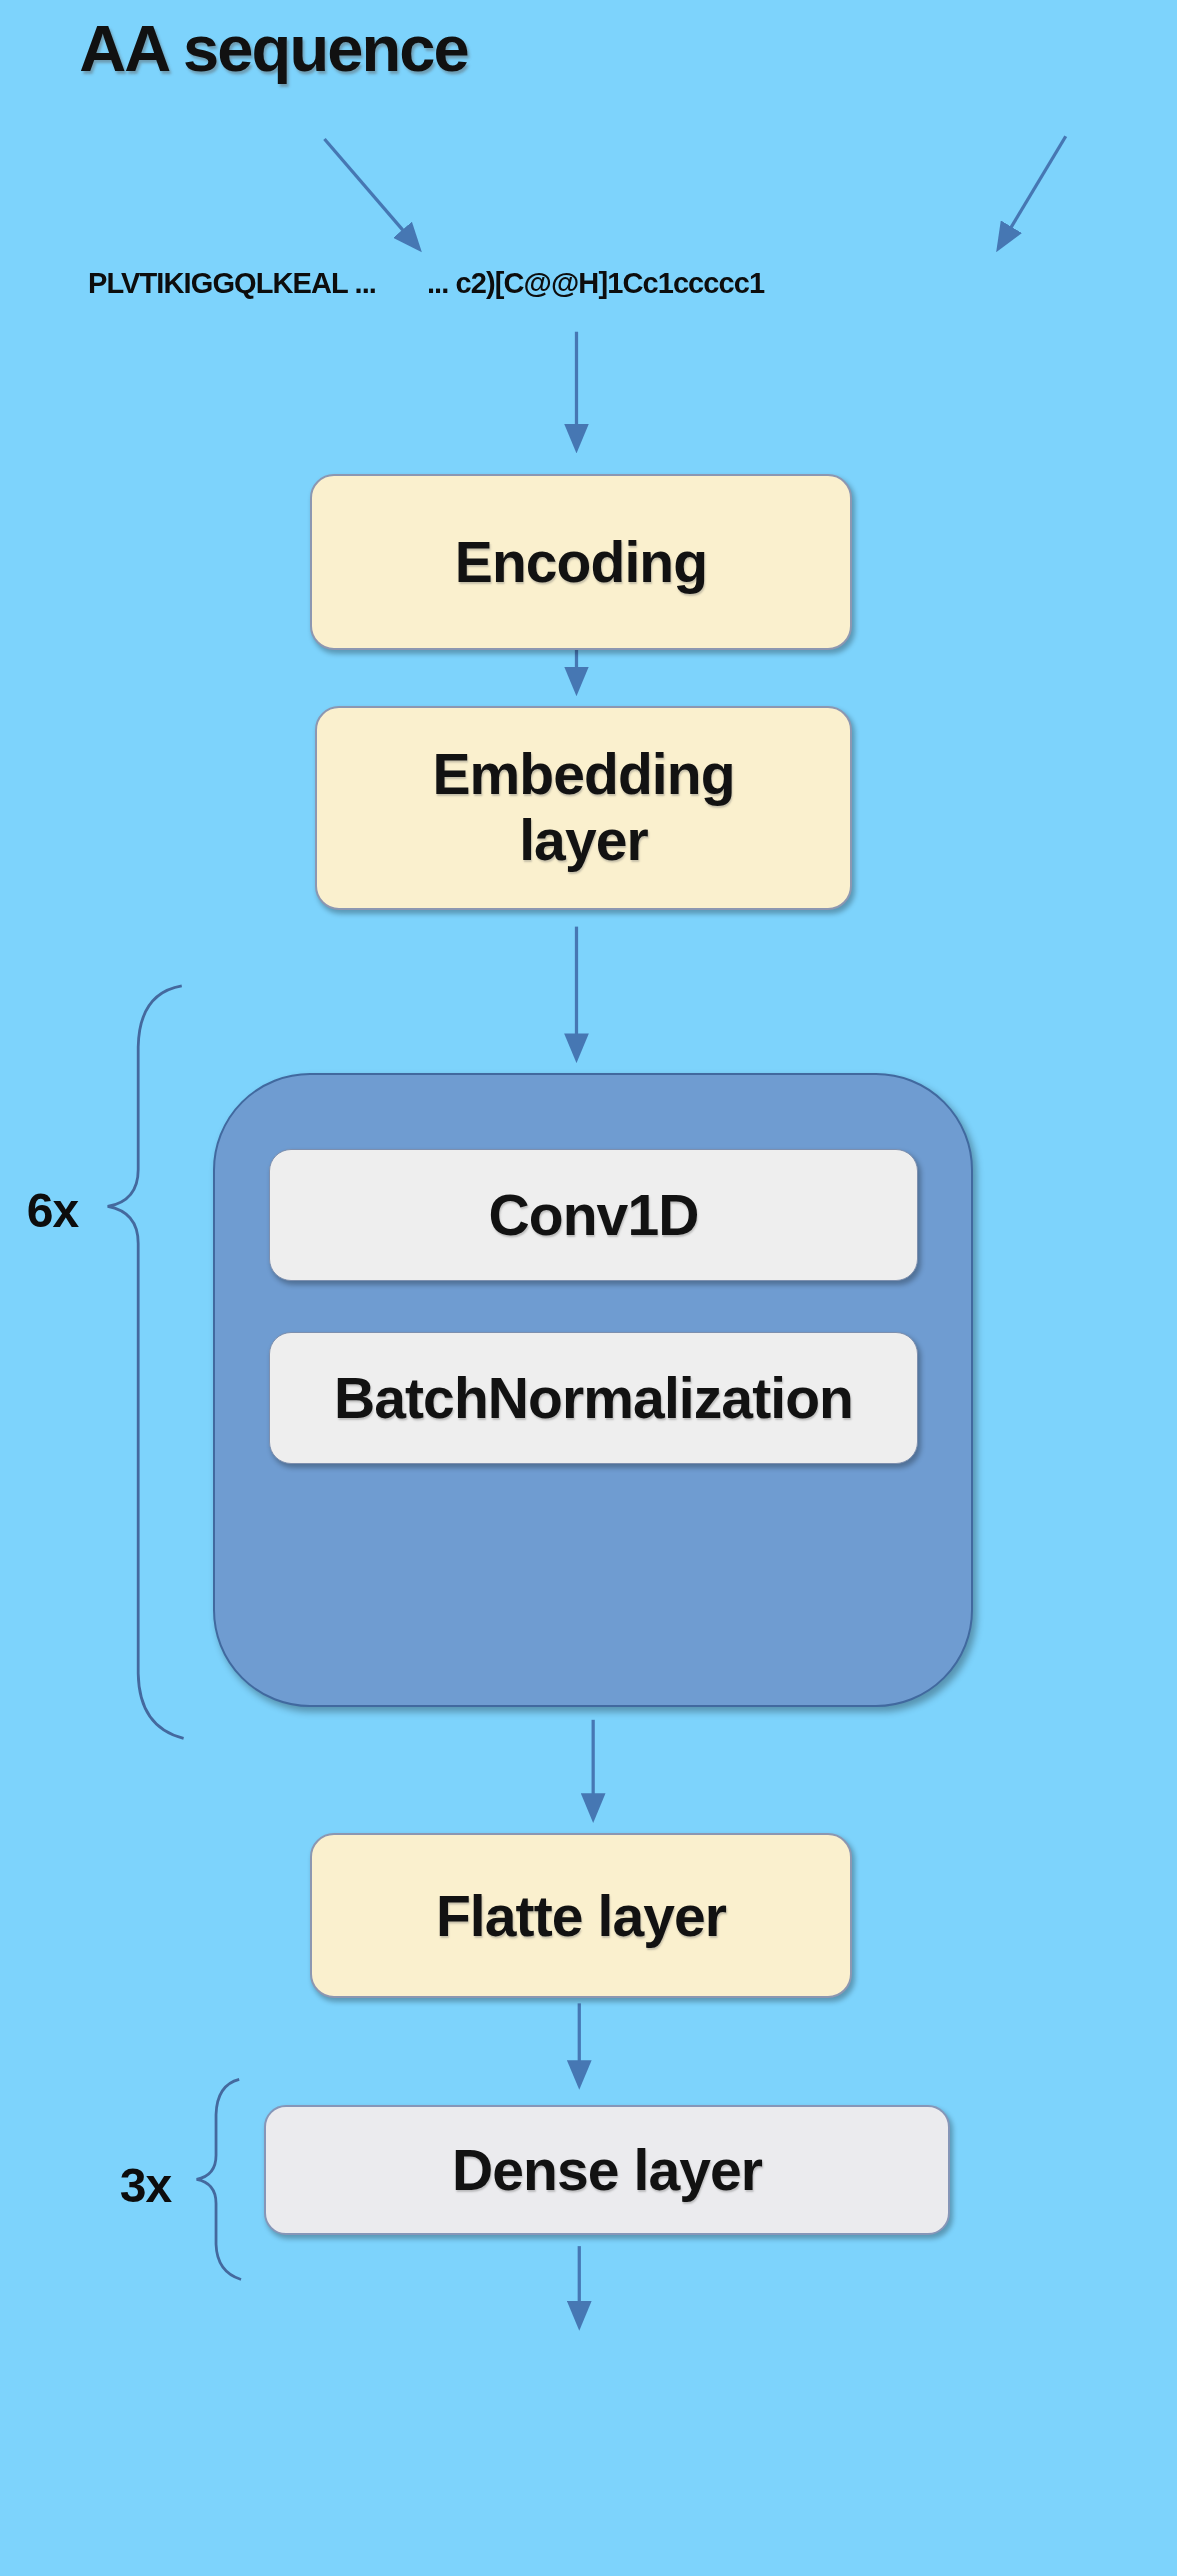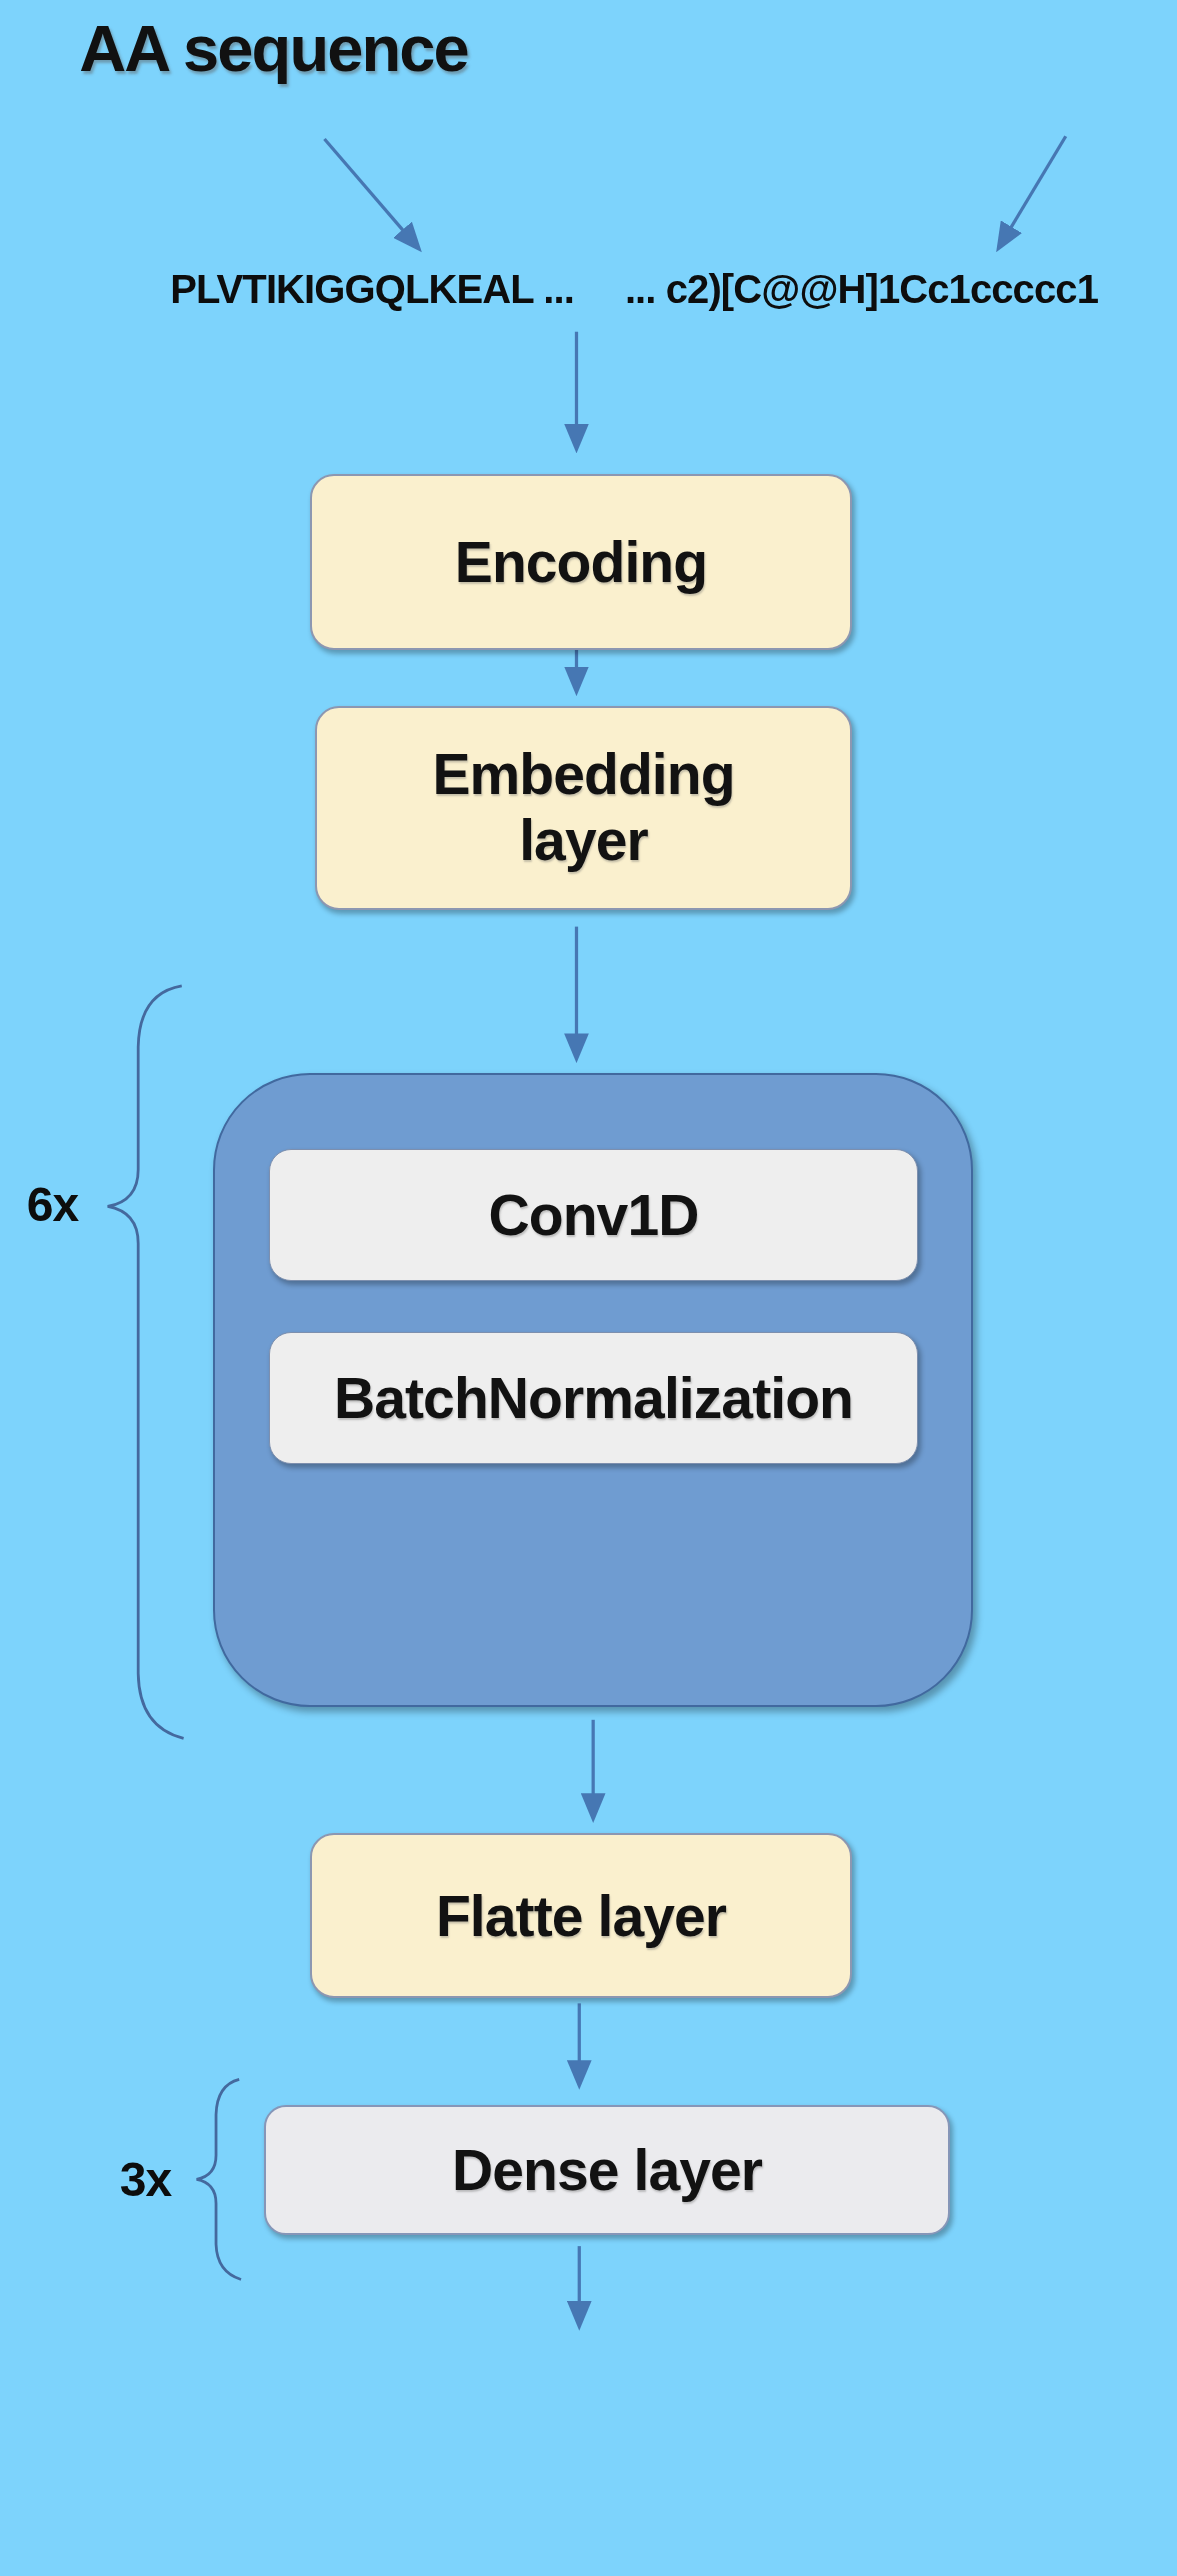--- a/index.html
+++ b/index.html
@@ -13,22 +13,22 @@
   }
   .overlay{position:absolute;left:0;top:0;pointer-events:none;}
   .abs{position:absolute;box-sizing:border-box;}
   .hdr{
     font-size:65px;font-weight:700;color:#111;
     text-align:center;letter-spacing:-1.9px;
     text-shadow:1.9px 2.8px 2.8px rgba(90,90,90,0.45);
     white-space:nowrap;
   }
   .seqrow{
-    display:flex;justify-content:flex-end;gap:51px;
-    font-size:40px;font-weight:700;color:#0d0d0d;
+    display:flex;justify-content:flex-start;gap:51px;
+    font-size:29px;font-weight:700;color:#0d0d0d;
     white-space:nowrap;letter-spacing:-0.9px;
   }
   .node{
     display:flex;align-items:center;justify-content:center;
     font-size:57px;font-weight:700;color:#121212;
     letter-spacing:-0.9px;text-align:center;
     border:2.8px solid #8c97b1;
     box-shadow:2.8px 3.7px 5.6px rgba(0,0,0,0.28);
     text-shadow:0.9px 1.9px 1.9px rgba(100,100,100,0.35);
   }
@@ -36,21 +36,21 @@
   .graybox{background:#EEEEEE;border-radius:22px;border:1.9px solid #7d8fae;}
   .container-blue{
     background:#6F9CD1;border:2.8px solid #41699f;border-radius:97px;
     box-shadow:3.7px 4.6px 7.4px rgba(0,0,0,0.3);
   }
   .densebox{background:#EBEBEE;border-radius:22px;border:2.8px solid #8696b8;}
   .outputbox{background:#FDD8D7;border-radius:28px;border:2.8px solid #9ba0bc;}
   .prewrap{white-space:pre-line;line-height:1.15;}
   .repeat-label{
     font-size:48px;font-weight:700;color:#0d0d0d;
-    text-align:center;letter-spacing:-0.9px;
+    text-align:center;letter-spacing:-0.9px;margin-top:6px;
   }
 </style>
 </head>
 <body>
 
 <div class="canvas">
 
   <svg class="overlay" width="1178" height="2576" viewBox="0 0 1271 2780">
     <defs>
       <marker id="ah" viewBox="0 0 12 10" refX="1" refY="5" markerWidth="32" markerHeight="27" markerUnits="userSpaceOnUse" orient="auto">

